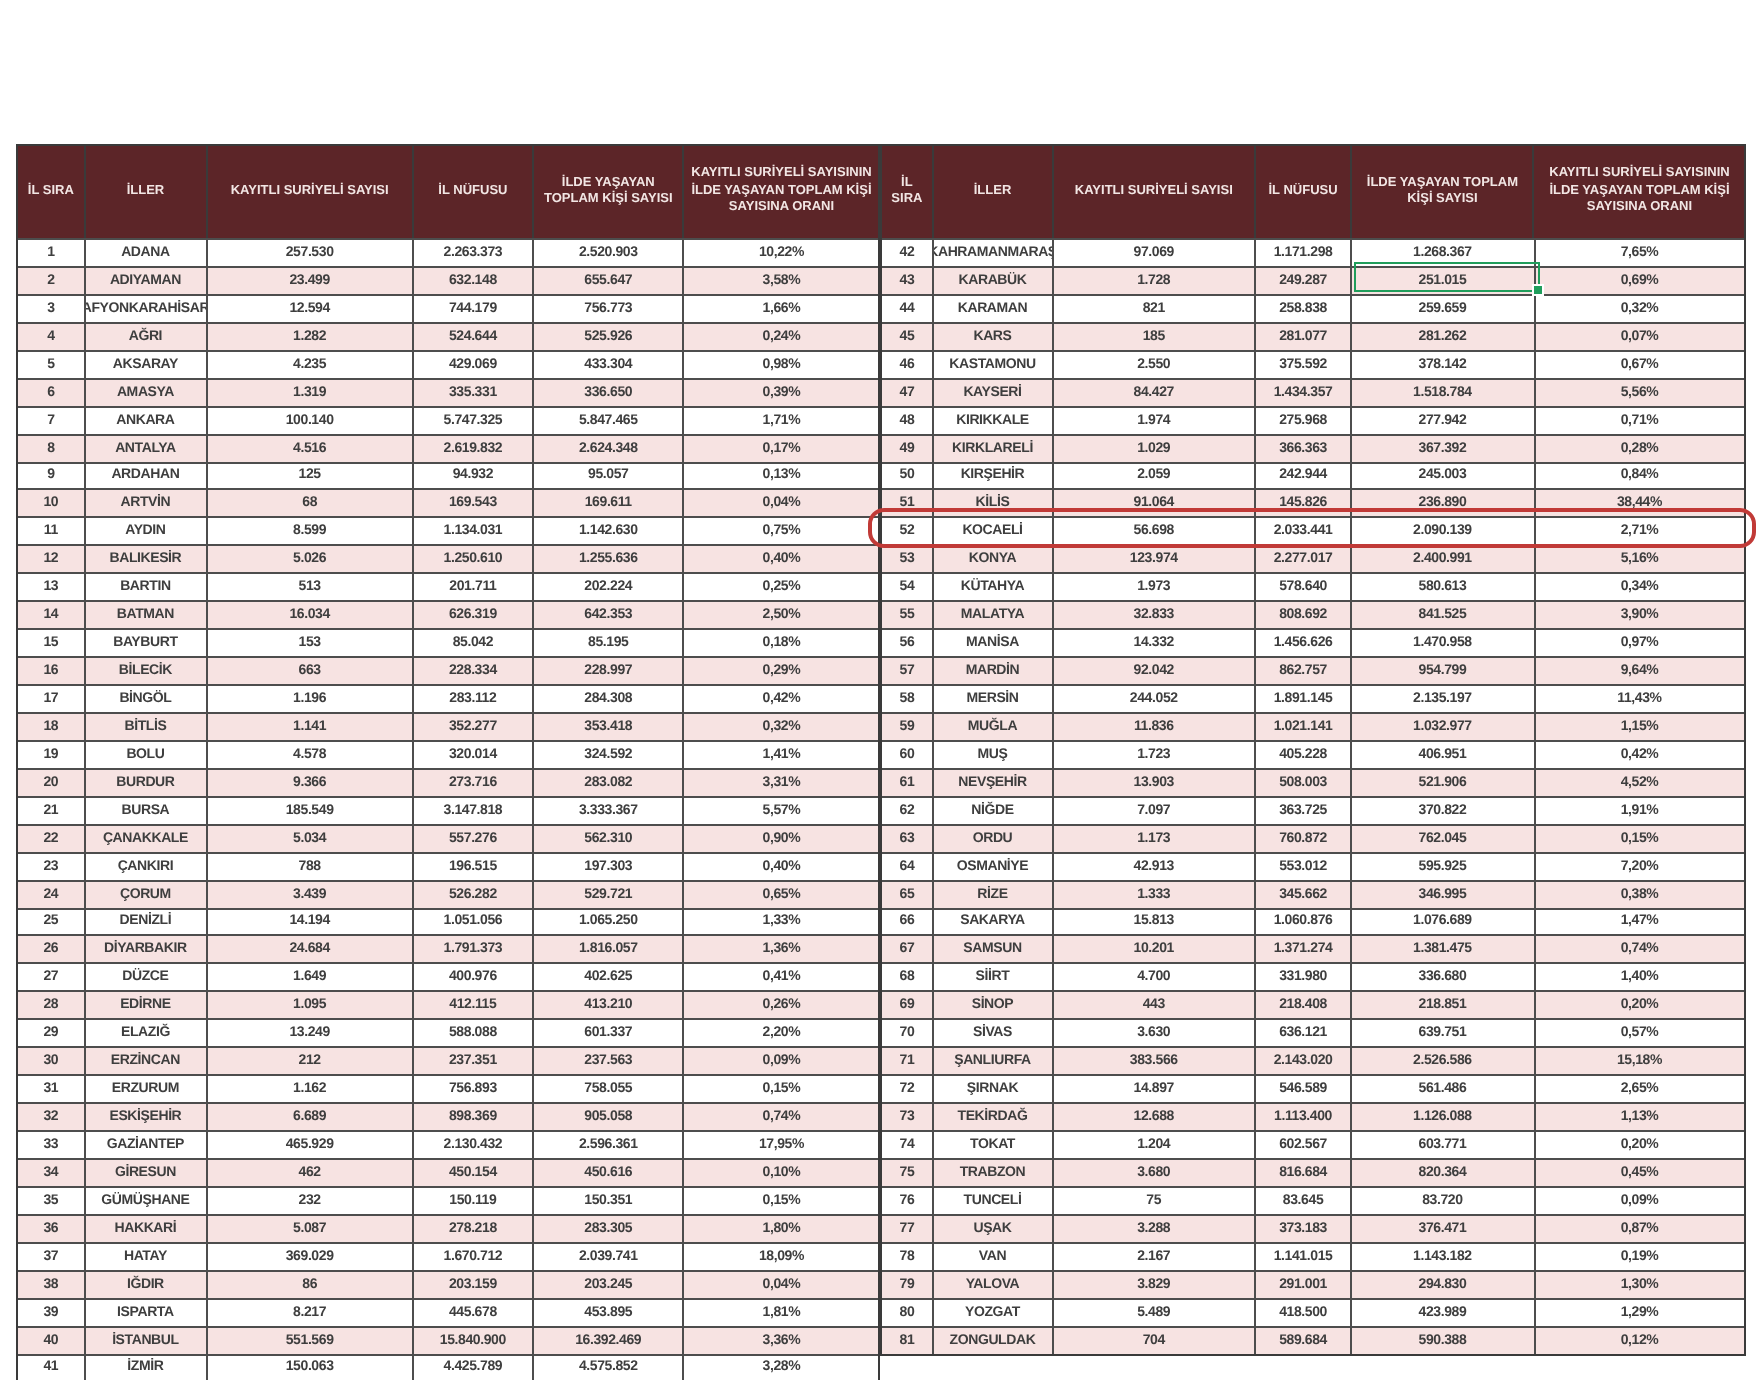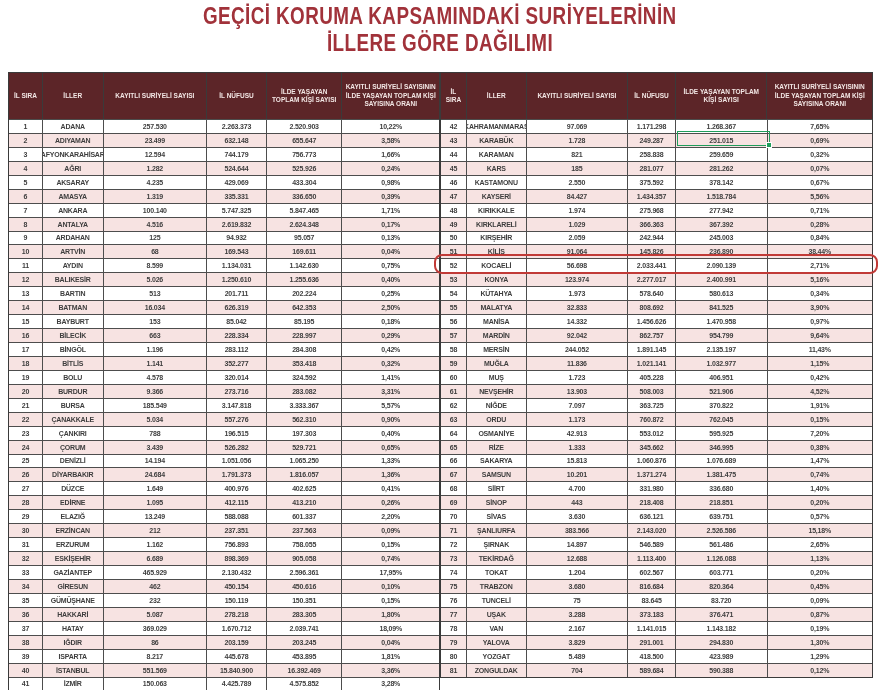--- a/index.html
+++ b/index.html
@@ -38,24 +38,20 @@
   #cell-selection{position:absolute;left:677px;top:131px;width:93px;height:15px;
     border:1.5px solid var(--selection);box-sizing:border-box;}
   #cell-selection .handle{position:absolute;right:-3px;bottom:-3px;width:4px;height:4px;
     background:var(--selection);border:1px solid #ffffff;box-sizing:content-box;}
 </style>
 </head>
 <body>
 
 <div id="stage">
 
-  <div id="title">
-    <span class="tline l1">GEÇİCİ KORUMA KAPSAMINDAKİ SURİYELERİNİN</span>
-    <span class="tline l2">İLLERE GÖRE DAĞILIMI</span>
-  </div>
 
   <div class="table" id="table-left">
     <div class="thead">
         <div class="th" style="width: 34px;">İL SIRA</div>
         <div class="th" style="width: 61px;">İLLER</div>
         <div class="th" style="width: 104px;">KAYITLI SURİYELİ SAYISI</div>
         <div class="th" style="width: 60px;">İL NÜFUSU</div>
         <div class="th" style="width: 76px;">İLDE YAŞAYAN TOPLAM KİŞİ SAYISI</div>
         <div class="th" style="width: 97px;">KAYITLI SURİYELİ SAYISININ İLDE YAŞAYAN TOPLAM KİŞİ SAYISINA ORANI</div>
       </div>

